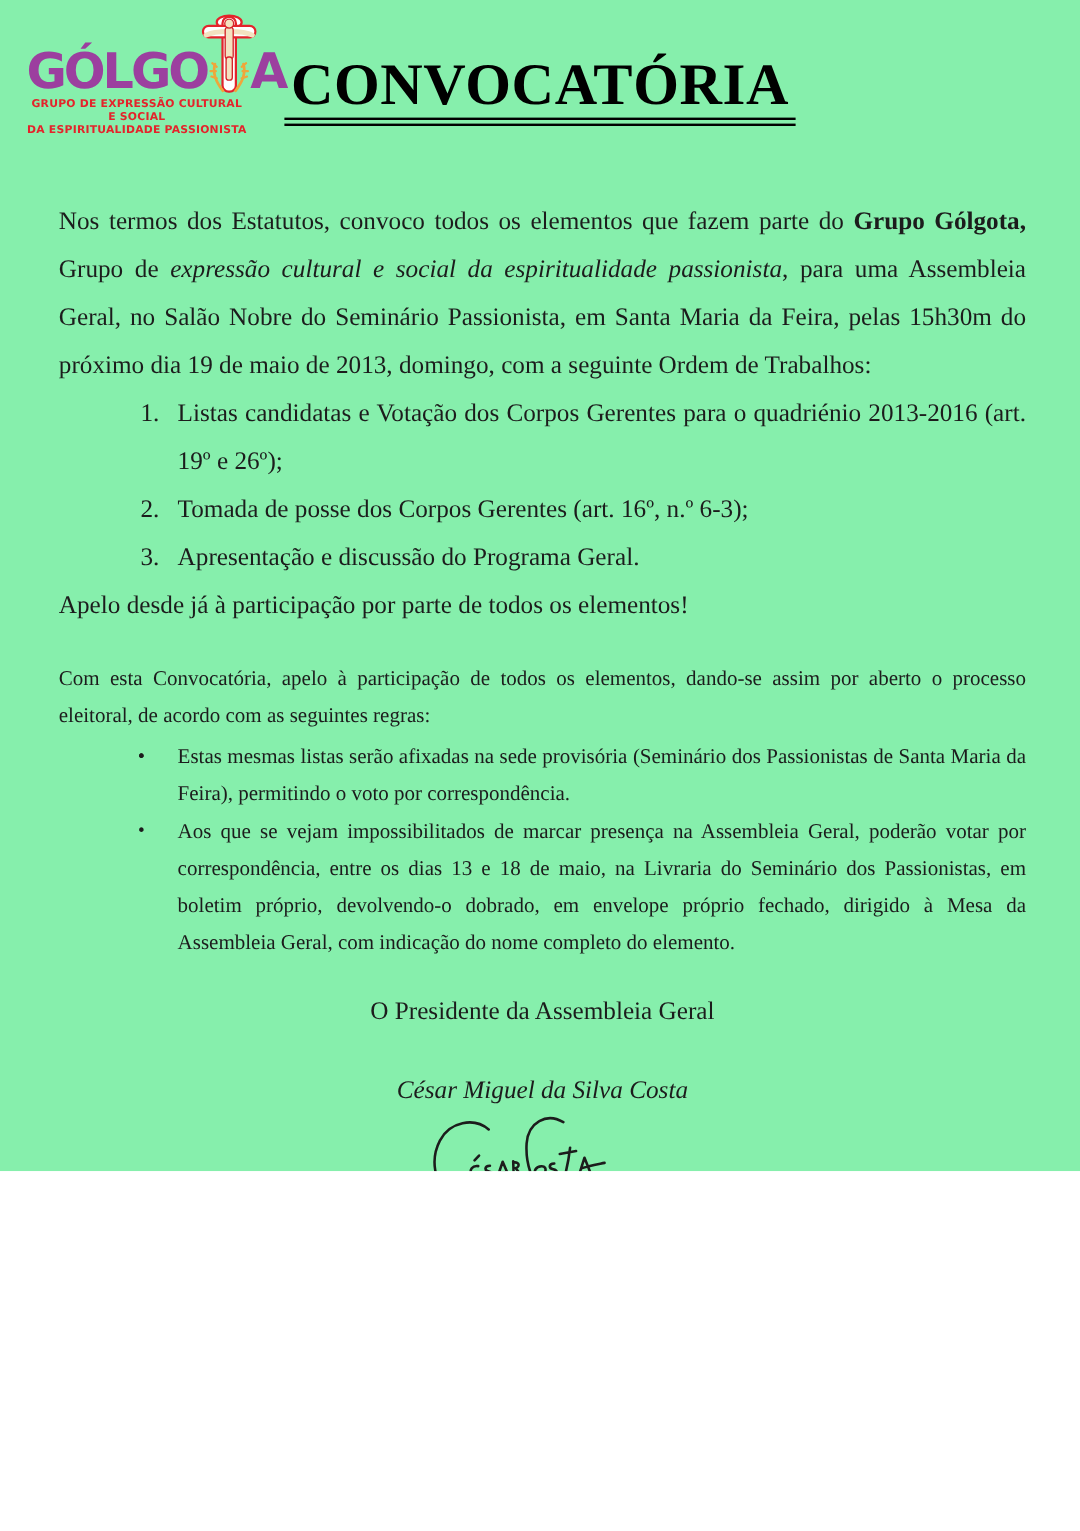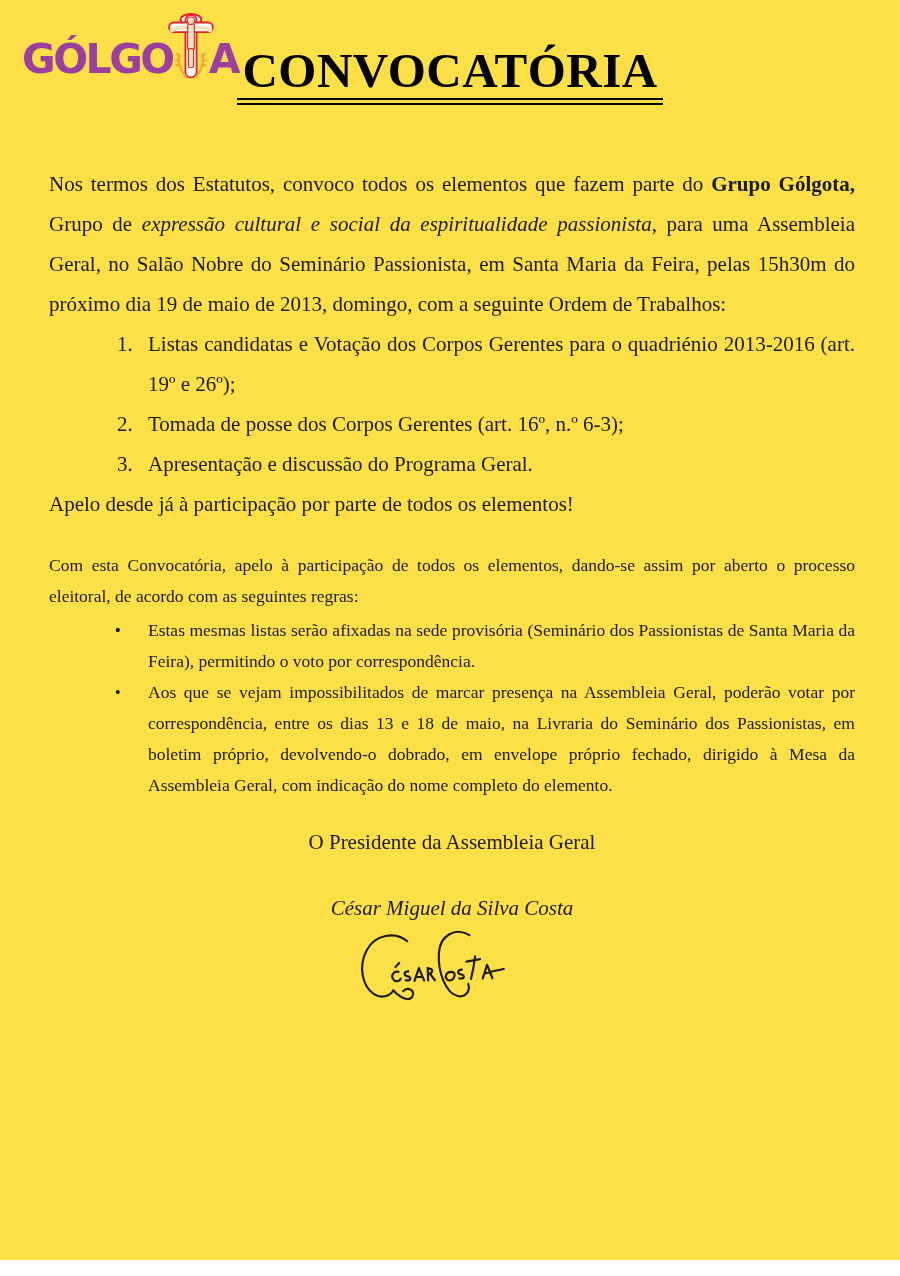--- a/index.html
+++ b/index.html
@@ -1,18 +1,18 @@
 <!DOCTYPE html>
 <html lang="pt"><head>
 <meta charset="utf-8">
 <style>
   html,body{margin:0;padding:0;background:#ffffff;}
   .page{
-    width:900px;height:1260px;overflow:hidden;position:relative;
-    background:#fde047;font-family:"Liberation Serif","DejaVu Serif",serif;
+    width:900px;height:976px;overflow:hidden;position:relative;
+    background:#86efac;font-family:"Liberation Serif","DejaVu Serif",serif;
   }
   
   .logo{position:absolute;left:22px;top:6px;width:210px;}
   .logo-word{display:flex;align-items:flex-end;height:90px;}
   .logo-letters{
     font-family:"DejaVu Sans","Liberation Sans",sans-serif;
     font-weight:800;font-size:41px;line-height:1;letter-spacing:-2.5px;
     color:#9C3F9F;margin-bottom:16px;
   }
   .logo-cross{margin:0 -5px;}
@@ -67,20 +67,24 @@
           <rect x="26.5" y="16" width="9" height="37" rx="4" fill="#F3E2C0" stroke="#D4242B" stroke-width="1.5"></rect>
           <rect x="27.5" y="50" width="7" height="26" rx="3" fill="#F3E2C0" stroke="#D4242B" stroke-width="1.5"></rect>
           <circle cx="31" cy="12.5" r="5" fill="#F3E2C0" stroke="#D4242B" stroke-width="1.5"></circle>
           <path d="M24 88 C 16 78, 12 68, 15 58" stroke="#EFA63B" stroke-width="3" fill="none" stroke-linecap="round"></path>
           <path d="M17 74 L 11 72 M16 66 L 10 66 M17 61 L 12 57" stroke="#EFA63B" stroke-width="2.5" stroke-linecap="round"></path>
           <path d="M38 88 C 46 78, 50 68, 47 58" stroke="#EFA63B" stroke-width="3" fill="none" stroke-linecap="round"></path>
           <path d="M45 74 L 51 72 M46 66 L 52 66 M45 61 L 50 57" stroke="#EFA63B" stroke-width="2.5" stroke-linecap="round"></path>
         </svg>
       </span>
       <span class="logo-letters">A</span>
+    </div>
+    <div class="logo-sub">
+      <div>GRUPO DE EXPRESSÃO CULTURAL E SOCIAL</div>
+      <div>DA ESPIRITUALIDADE PASSIONISTA</div>
     </div>
   </div>
 
   <div class="title-row">
     <span class="doc-title">CONVOCATÓRIA</span>
   </div>
 
   <div class="doc-body">
 
     <div class="main-block">

